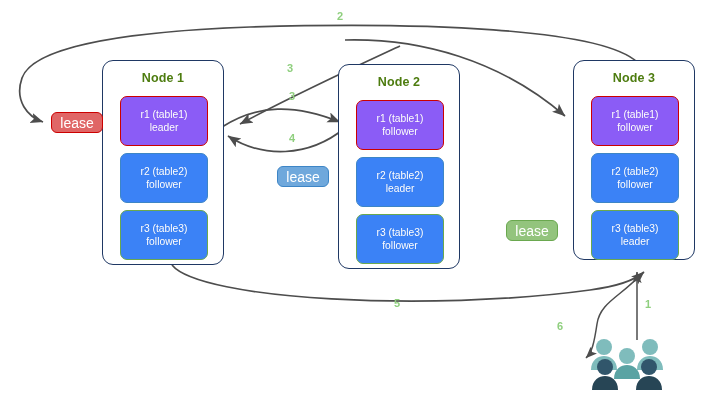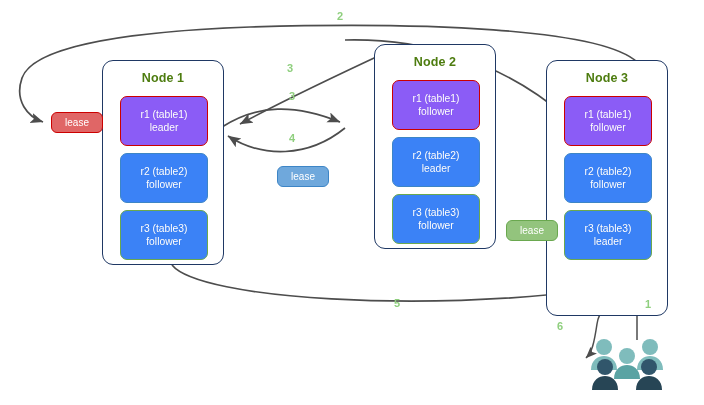--- a/index.html
+++ b/index.html
@@ -63,21 +63,21 @@
   .rep-green { background: #3b82f6; border: 1.4px solid #6aa84f; }
 
   .lease {
     position: absolute;
     box-sizing: border-box;
     border-radius: 6px;
     display: flex;
     align-items: center;
     justify-content: center;
     color: #ffffff;
-    font-size: 10px;
+    font-size: 14px;
     line-height: 12px;
   }
   .lease-red   { background: #e06666; border: 1.4px solid #cc0000; }
   .lease-blue  { background: #6fa8dc; border: 1.4px solid #3d85c6; }
   .lease-green { background: #93c47d; border: 1.4px solid #6aa84f; }
 
   .edge-label {
     position: absolute;
     font-size: 11px;
     font-weight: bold;
@@ -126,37 +126,37 @@
     <div class="replica rep-blue" style="left:17px; top:92px; width:88px; height:50px;">
       <span class="rline">r2 (table2)</span>
       <span class="rline">follower</span>
     </div>
     <div class="replica rep-green" style="left:17px; top:149px; width:88px; height:50px;">
       <span class="rline">r3 (table3)</span>
       <span class="rline">follower</span>
     </div>
   </div>
 
-  <div class="node-box" style="left:338px; top:44px; width:122px; height:205px;margin-left:36px;">
+  <div class="node-box" style="left:338px; top:64px; width:122px; height:205px;">
     <div class="node-title">Node 2</div>
     <div class="replica rep-red" style="left:17px; top:35px; width:88px; height:50px;">
       <span class="rline">r1 (table1)</span>
       <span class="rline">follower</span>
     </div>
     <div class="replica rep-blue" style="left:17px; top:92px; width:88px; height:50px;">
       <span class="rline">r2 (table2)</span>
       <span class="rline">leader</span>
     </div>
     <div class="replica rep-green" style="left:17px; top:149px; width:88px; height:50px;">
       <span class="rline">r3 (table3)</span>
       <span class="rline">follower</span>
     </div>
   </div>
 
-  <div class="node-box" style="left:546px; top:60px; width:122px; height:256px;padding-left:44px;">
+  <div class="node-box" style="left:573px; top:60px; width:122px; height:200px;padding-left:44px;">
     <div class="node-title">Node 3</div>
     <div class="replica rep-red" style="left:17px; top:35px; width:88px; height:50px;">
       <span class="rline">r1 (table1)</span>
       <span class="rline">follower</span>
     </div>
     <div class="replica rep-blue" style="left:17px; top:92px; width:88px; height:50px;">
       <span class="rline">r2 (table2)</span>
       <span class="rline">follower</span>
     </div>
     <div class="replica rep-green" style="left:17px; top:149px; width:88px; height:50px;">

